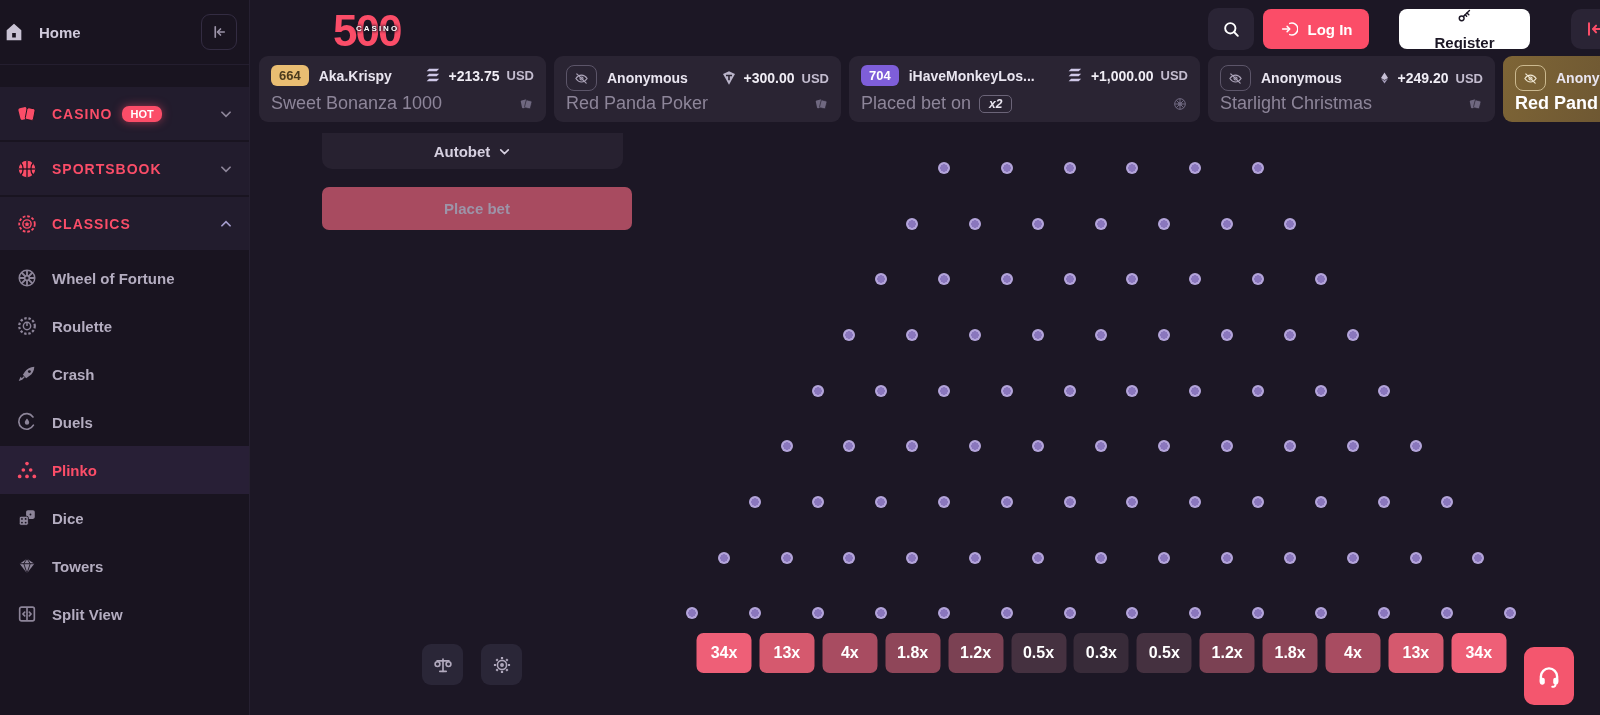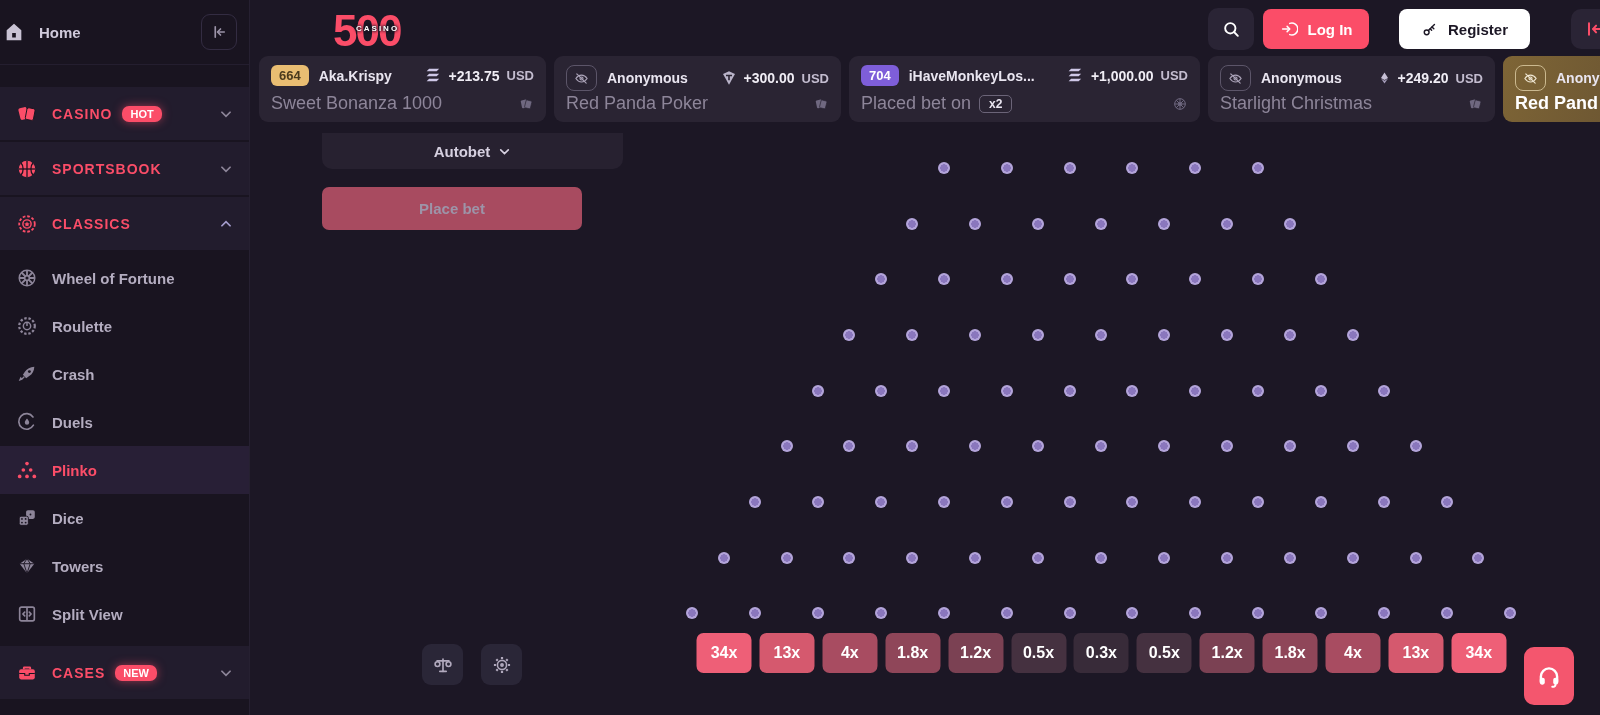--- a/index.html
+++ b/index.html
@@ -37,21 +37,21 @@
   .logo-sub { position:absolute; left:23px; top:17px; font-size:8px; font-weight:bold; letter-spacing:2px;
               color:#fff; text-shadow:0 0 3px #1c1725,0 0 3px #1c1725,0 0 3px #1c1725; }
 
   .search-btn { position:absolute; left:958px; top:8px; width:46px; height:42px; background:#2a2435;
                 border:none; border-radius:10px; display:flex; align-items:center; justify-content:center; cursor:pointer; }
   .login-btn { position:absolute; left:1013px; top:9px; width:106px; height:40px; background:#fb4d68;
                border:none; border-radius:8px; display:flex; align-items:center; justify-content:center; gap:10px;
                color:#fff; font-size:15px; font-weight:bold; cursor:pointer; }
   .register-btn { position:absolute; left:1149px; top:9px; width:131px; height:40px; background:#fff;
                   border:none; border-radius:8px; display:flex; align-items:center; justify-content:center; gap:10px;
-                  color:#1c1725; font-size:15px; font-weight:bold; cursor:pointer; }
+                  color:#1c1725; font-size:15px; font-weight:bold; cursor:pointer;flex-direction:column; }
   .feed-collapse-btn { position:absolute; left:1321px; top:9px; width:45px; height:40px; background:#2a2435;
                        border:none; border-radius:10px; display:flex; align-items:center; justify-content:center; cursor:pointer; }
 
   
   .feed { position:absolute; left:0; top:56px; width:1350px; height:66px; z-index:5; }
   .card { position:absolute; top:0; height:66px; background:#2a2433; border-radius:9px;
           padding:9px 12px 8px 12px; display:flex; flex-direction:column; justify-content:space-between; }
   .card.gold { background:linear-gradient(110deg,#7e6536 0%,#5e4a2f 80%); }
   .crow { display:flex; align-items:center; }
   .num-badge { font-size:13px; font-weight:bold; border-radius:6px; padding:3px 8px; }
@@ -60,30 +60,30 @@
   .eye-box { width:31px; height:26px; border:1px solid #5c5569; border-radius:8px;
              display:flex; align-items:center; justify-content:center; }
   .card.gold .eye-box { border-color:#cbb98f; }
   .uname { margin-left:10px; font-size:14px; font-weight:bold; color:#e9e5f0; white-space:nowrap; }
   .amt-wrap { margin-left:auto; display:flex; align-items:center; gap:7px; white-space:nowrap; }
   .amt { font-size:14px; font-weight:bold; color:#f0edf5; }
   .cur { font-size:13px; font-weight:bold; color:#c3bccf; }
   .gname { font-size:18px; color:#8d8599; white-space:nowrap; }
   .card.gold .gname { color:#fff; font-weight:bold; }
   .x-tag { margin-left:8px; border:1px solid #6b6478; border-radius:5px; padding:1px 9px;
-           font-size:12px; font-weight:bold; color:#e9e5f0; }
+           font-size:12px; font-weight:bold; color:#e9e5f0;font-style:italic; }
   .crow2 { display:flex; align-items:center; }
   .crow2 .spacer { flex:1; }
 
   
   .autobet-panel { position:absolute; left:72px; top:133px; width:301px; height:36px; background:#272130;
                    border-radius:0 0 10px 10px; display:flex; align-items:center; justify-content:center; gap:8px;
                    z-index:1; cursor:pointer; }
   .autobet-lbl { font-size:15px; font-weight:bold; color:#d6d0e0; }
-  .placebet-btn { position:absolute; left:72px; top:187px; width:260px; height:43px; background:#a84b60;
+  .placebet-btn { position:absolute; left:72px; top:187px; width:310px; height:43px; background:#a84b60;
                   border:none; border-radius:7px; font-size:15px; font-weight:bold; color:#9d94a8; cursor:pointer; }
   .tool-btn { position:absolute; width:41px; height:41px; background:#2a2637; border:none; border-radius:9px;
               display:flex; align-items:center; justify-content:center; cursor:pointer; }
 
   
   .board { position:absolute; left:0; top:0; width:1350px; height:715px; z-index:0; }
   .peg { position:absolute; width:12px; height:12px; border-radius:50%;
          background:radial-gradient(circle, #8a77bd 0 42%, #b3a4da 46% 100%);
          transform:translate(-50%,-50%); }
   .slot { position:absolute; width:55px; height:40px; border-radius:7px; transform:translateX(-50%);
@@ -262,38 +262,20 @@
           <svg width="22" height="22" viewBox="0 0 24 24" fill="none" stroke="#8d8599" stroke-width="1.8">
               <rect x="4" y="4.5" width="16" height="15" rx="2"></rect>
               <path d="M12 4.5v15"></path>
               <path d="M9.5 10l-2 2 2 2M14.5 10l2 2-2 2" stroke-linecap="round" stroke-linejoin="round"></path>
             </svg>
         </span>
         <span class="ilabel">Split View</span>
       </div>
     </div>
 
-    <div class="group cases-gap">
-      <span class="ic">
-        <svg width="22" height="22" viewBox="0 0 24 24">
-            <g fill="#fb4d68">
-              <path d="M9 5h6a1.5 1.5 0 011.5 1.5V8h-2V7h-5v1h-2V6.5A1.5 1.5 0 019 5z"></path>
-              <rect x="3.5" y="8" width="17" height="11" rx="2"></rect>
-            </g>
-            <path d="M3.5 12.5h6v2h5v-2h6" stroke="#191420" stroke-width="1.2" fill="none"></path>
-          </svg>
-      </span>
-      <span class="glabel">CASES</span>
-      <span class="badge-pill">NEW</span>
-      <span class="chev">
-        <svg width="14" height="14" viewBox="0 0 24 24" fill="none" stroke="#8d8599" stroke-width="3" stroke-linecap="round">
-            <path d="M5 9l7 7 7-7"></path>
-          </svg>
-      </span>
-    </div>
   </div>
 </div>
 
 <div class="main">
 
   <div class="board">
       <div class="peg" style="left: 693.75px; top: 168px;"></div>
       <div class="peg" style="left: 756.65px; top: 168px;"></div>
       <div class="peg" style="left: 819.55px; top: 168px;"></div>
       <div class="peg" style="left: 882.45px; top: 168px;"></div>

